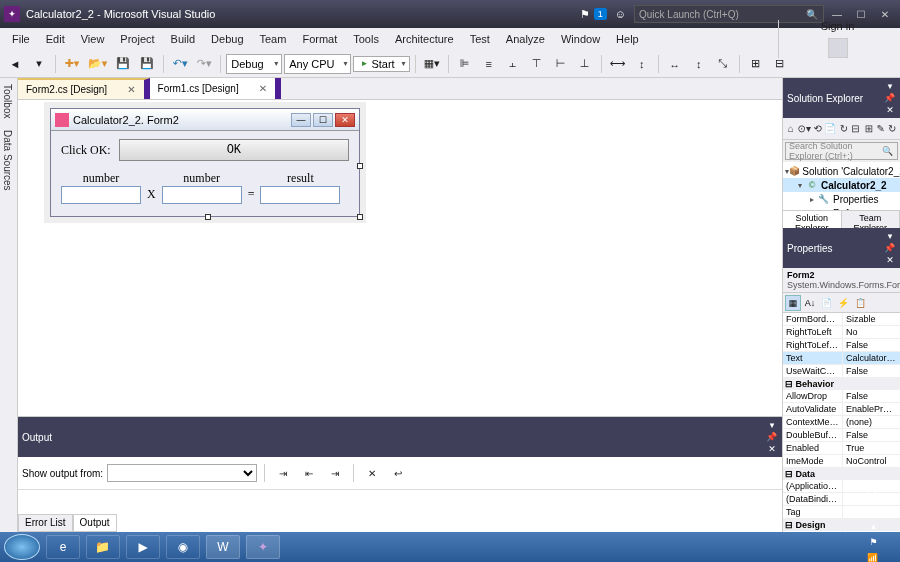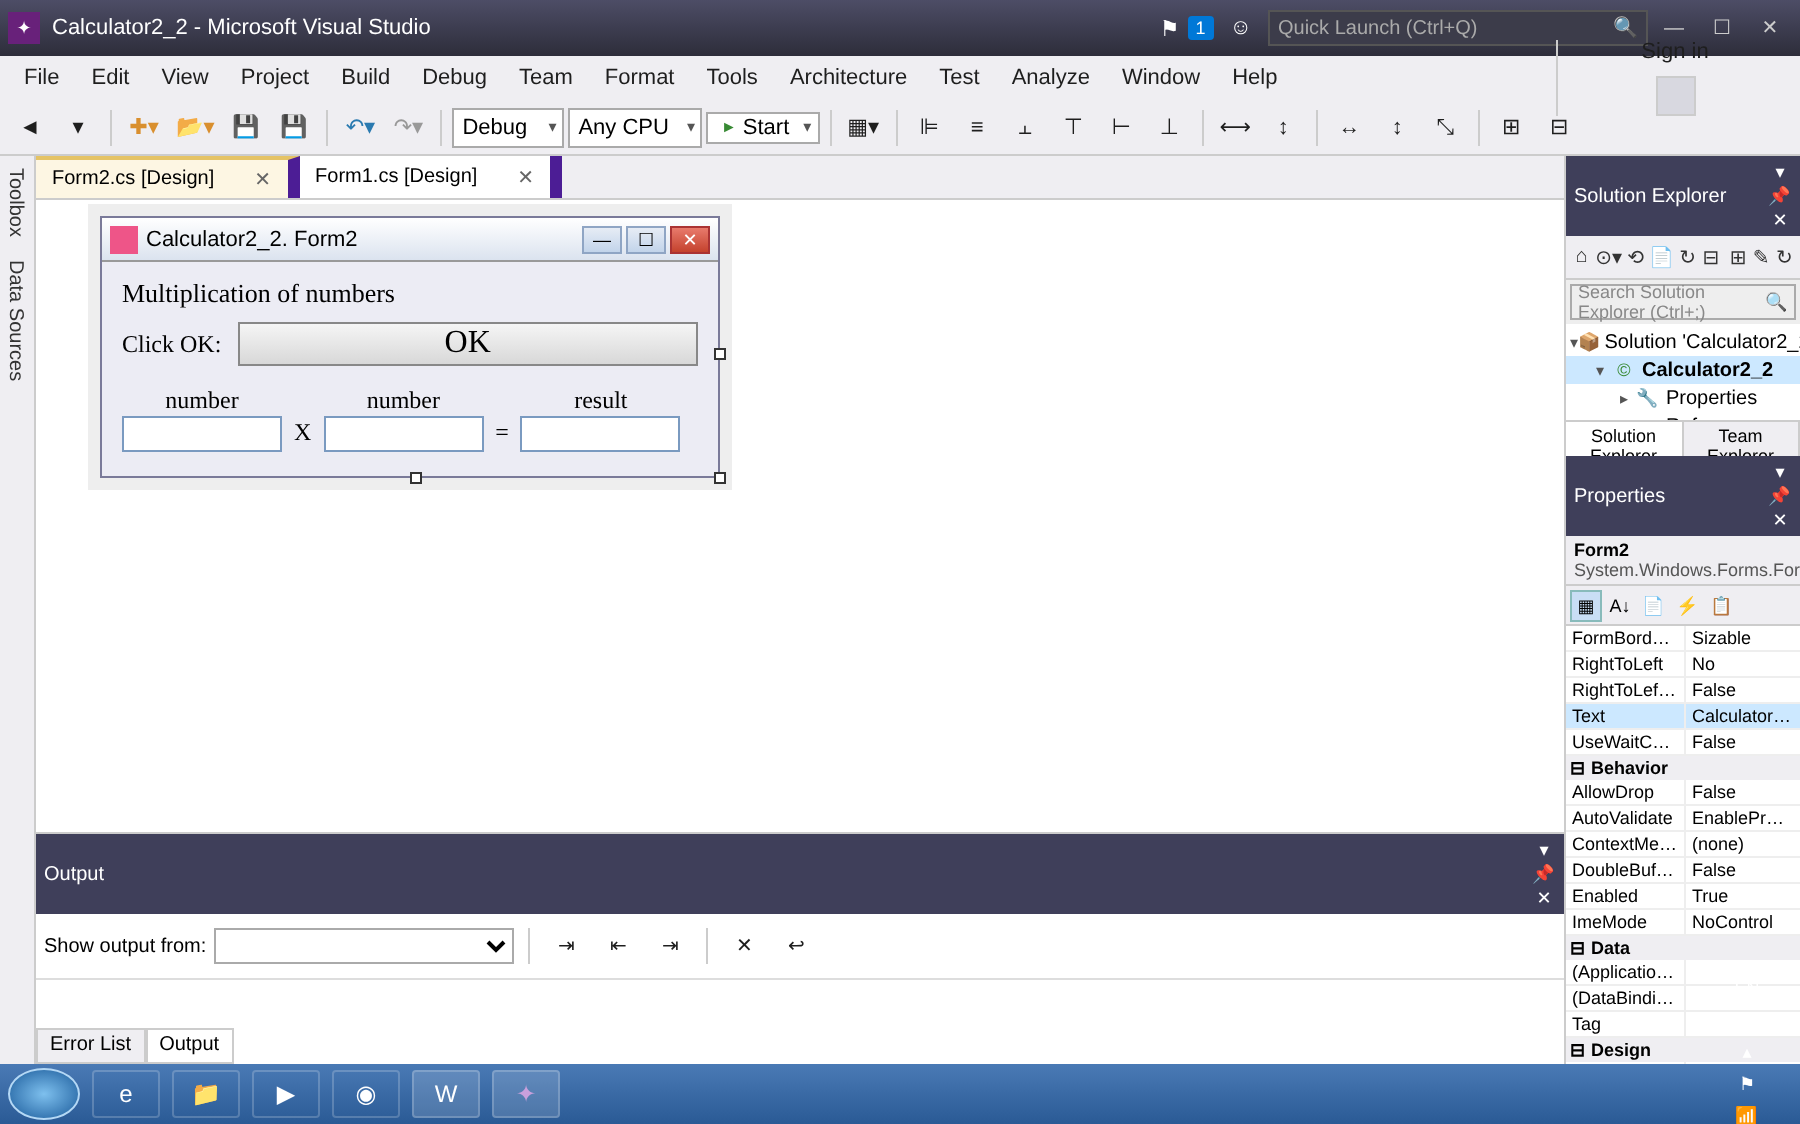--- a/index.html
+++ b/index.html
@@ -51,21 +51,21 @@
 .form-title .fi { width: 14px; height: 14px; background: #e58; margin-right: 4px; }
 .form-title .ft { flex: 1; }
 .form-title .tb { width: 20px; height: 14px; margin-left: 2px; display: flex; align-items: center; justify-content: center; font-size: 9px; }
 .form-title .tb.min { background: linear-gradient(#e6ecf5,#c2d4ea); border: 1px solid #8fa5c4; }
 .form-title .tb.max { background: linear-gradient(#e6ecf5,#c2d4ea); border: 1px solid #8fa5c4; }
 .form-title .tb.close { background: linear-gradient(#e87a6c,#c4422d); color: #fff; border: 1px solid #a33; }
 .form-body { padding: 8px 10px 12px 10px; font-size: 12px; }
 .lab-title { font-family: 'Times New Roman', serif; font-size: 13px; margin-bottom: 6px; }
 .row1 { display: flex; align-items: center; gap: 8px; margin-bottom: 10px; }
 .row1 .click-lab { font-family: 'Times New Roman', serif; }
-.ok-btn { flex: 1; height: 22px; border: 1px solid #888; background: linear-gradient(#f5f5f5,#d8d8d8); font-family: Liberation Serif, serif; font-size: 16px; }
+.ok-btn { flex: 1; height: 22px; border: 1px solid #888; background: linear-gradient(#f5f5f5,#d8d8d8); font-family: Liberation Mono, monospace; font-size: 12px; }
 .row2 { display: flex; gap: 6px; align-items: flex-end; }
 .col { display: flex; flex-direction: column; align-items: center; }
 .col label { font-family: 'Times New Roman', serif; font-size: 12px; }
 .col input { width: 80px; height: 18px; border: 1px solid #7a9ac0; font-size: 11px; padding: 0 2px; }
 .sym { font-family: 'Times New Roman', serif; font-size: 12px; padding-bottom: 2px; }
 .sel-handle { position: absolute; width: 6px; height: 6px; background: #fff; border: 1px solid #333; }
 
 
 .output-panel { height: 98px; border-top: 1px solid #ccc; display: flex; flex-direction: column; background: #fff; }
 .panel-title { background: #3f3f5a; color: #fff; font-size: 10px; padding: 2px 4px; display: flex; justify-content: space-between; align-items: center; }
@@ -222,21 +222,20 @@
     <div class="design">
       <div class="form-window">
         <div class="form-title">
           <div class="fi"></div>
           <div class="ft">Calculator2_2. Form2</div>
           <div class="tb min">—</div>
           <div class="tb max">☐</div>
           <div class="tb close">✕</div>
         </div>
         <div class="form-body">
-          <div class="lab-title">Multiplication of numbers</div>
           <div class="row1">
             <span class="click-lab">Click OK:</span>
             <button class="ok-btn">OK</button>
           </div>
           <div class="row2">
             <div class="col">
               <label>number</label>
               <input style="">
             </div>
             <div class="sym">X</div>

